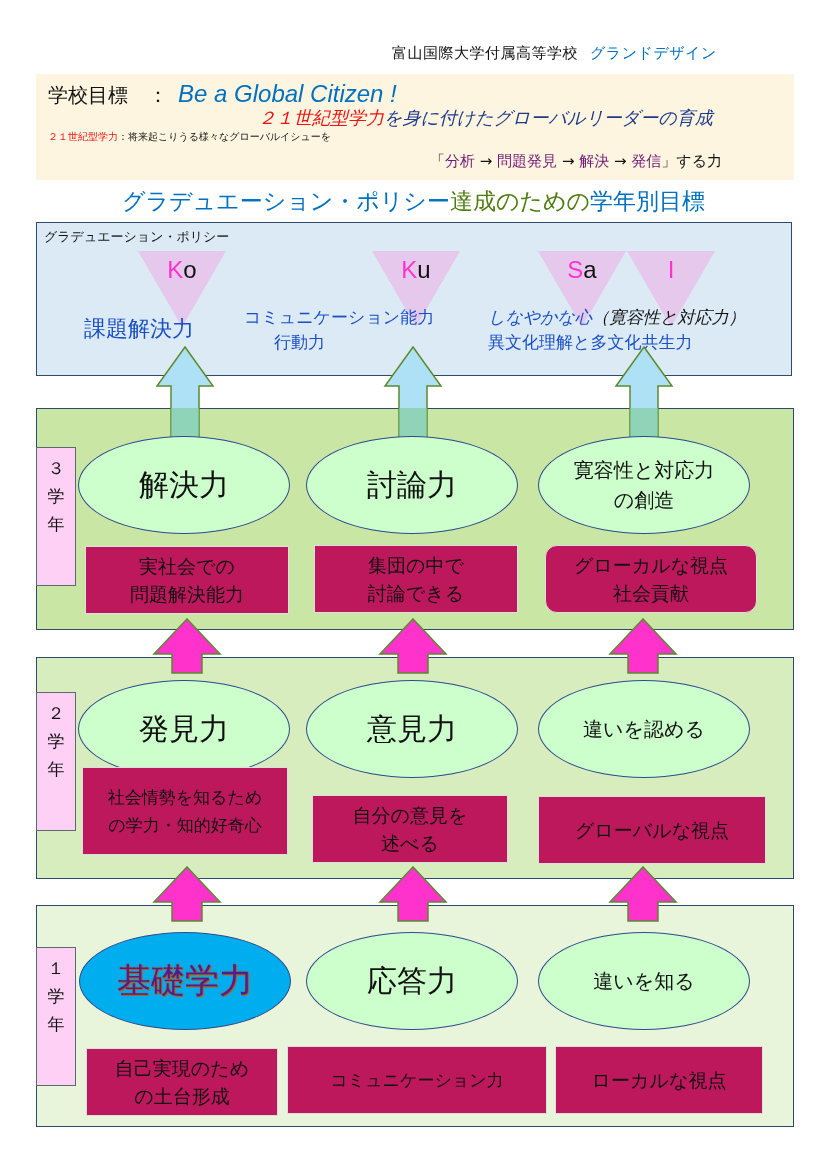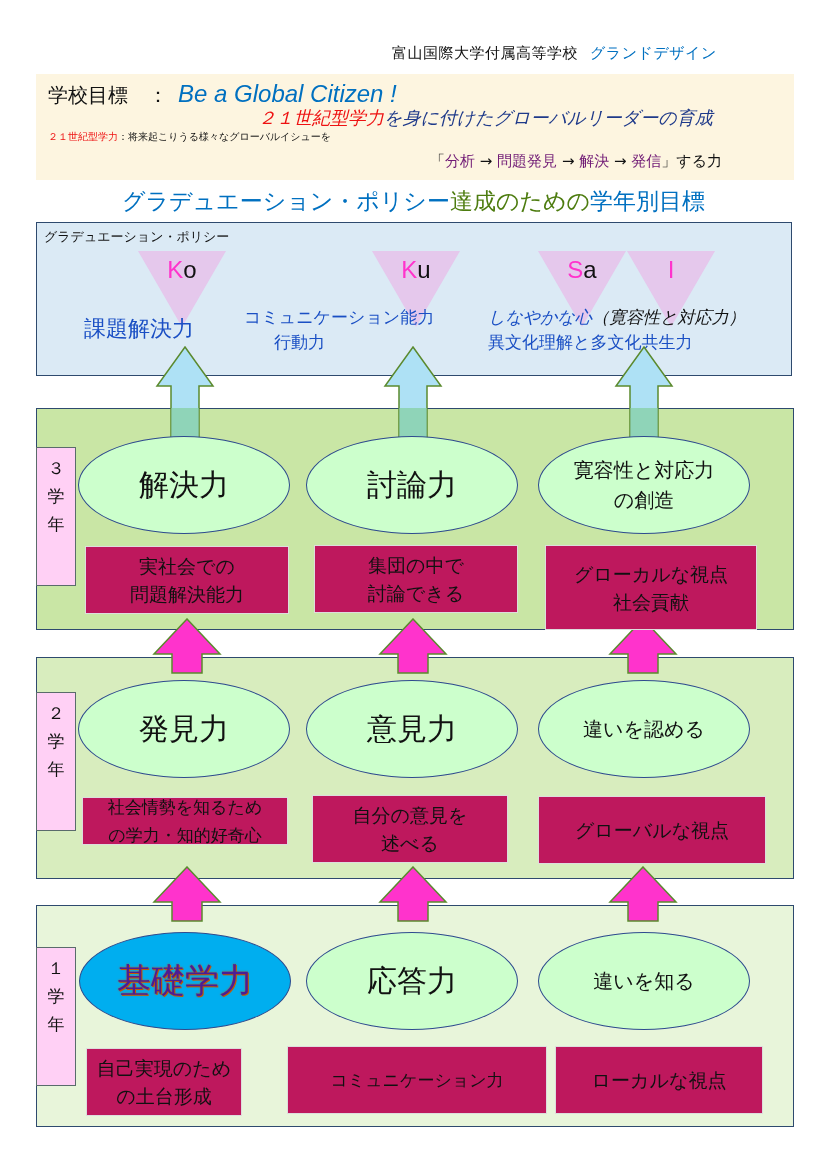--- a/index.html
+++ b/index.html
@@ -144,21 +144,21 @@
       <div>実社会での</div>
       <div>問題解決能力</div>
     </div>
   </div>
 <div class="note" style="left:314px;top:545px;width:204px;height:68px;">
     <div>
       <div>集団の中で</div>
       <div>討論できる</div>
     </div>
   </div>
-<div class="note" style="left:545px;top:545px;width:212px;height:85px;">
+<div class="note" style="left:545px;top:545px;width:212px;height:68px;border-radius:12px;">
     <div>
       <div>グローカルな視点</div>
       <div>社会貢献</div>
     </div>
   </div>
 
 <div class="yearlabel" style="top:692px;height:139px;">
   <div>２</div>
   <div>学</div>
   <div>年</div>
@@ -166,21 +166,21 @@
 <div class="ellipse big" style="left:78px;top:680px;">
     <span>発見力</span>
   </div>
 <div class="ellipse big" style="left:306px;top:680px;">
     <span>意見力</span>
   </div>
 <div class="ellipse small" style="left:538px;top:680px;">
     <span>違いを認める</span>
   </div>
 
-<div class="note sm" style="left:82px;top:797px;width:206px;height:48px;">
+<div class="note sm" style="left:82px;top:767px;width:206px;height:88px;">
     <div>
       <div>社会情勢を知るため</div>
       <div>の学力・知的好奇心</div>
     </div>
   </div>
 <div class="note" style="left:312px;top:795px;width:196px;height:68px;">
     <div>
       <div>自分の意見を</div>
       <div>述べる</div>
     </div>
@@ -199,21 +199,21 @@
 <div class="ellipse blue" style="left:79px;top:932px;">
     <span>基礎学力</span>
   </div>
 <div class="ellipse big" style="left:306px;top:932px;">
     <span>応答力</span>
   </div>
 <div class="ellipse small" style="left:538px;top:932px;">
     <span>違いを知る</span>
   </div>
 
-<div class="note" style="left:86px;top:1048px;width:156px;height:68px;">
+<div class="note" style="left:86px;top:1048px;width:192px;height:68px;">
     <div>
       <div>自己実現のため</div>
       <div>の土台形成</div>
     </div>
   </div>
 <div class="note sm" style="left:287px;top:1046px;width:260px;height:68px;">
     <div>
       <div>コミュニケーション力</div>
     </div>
   </div>

